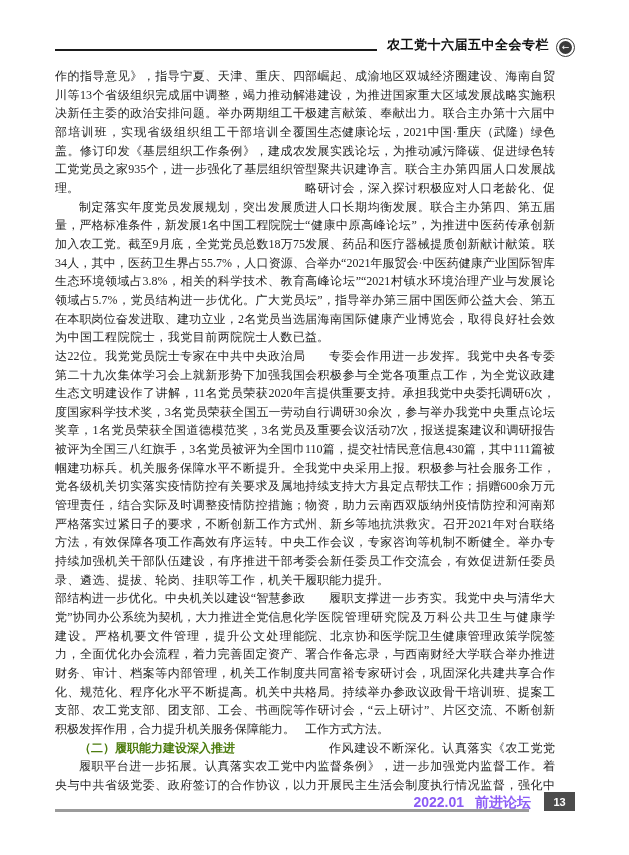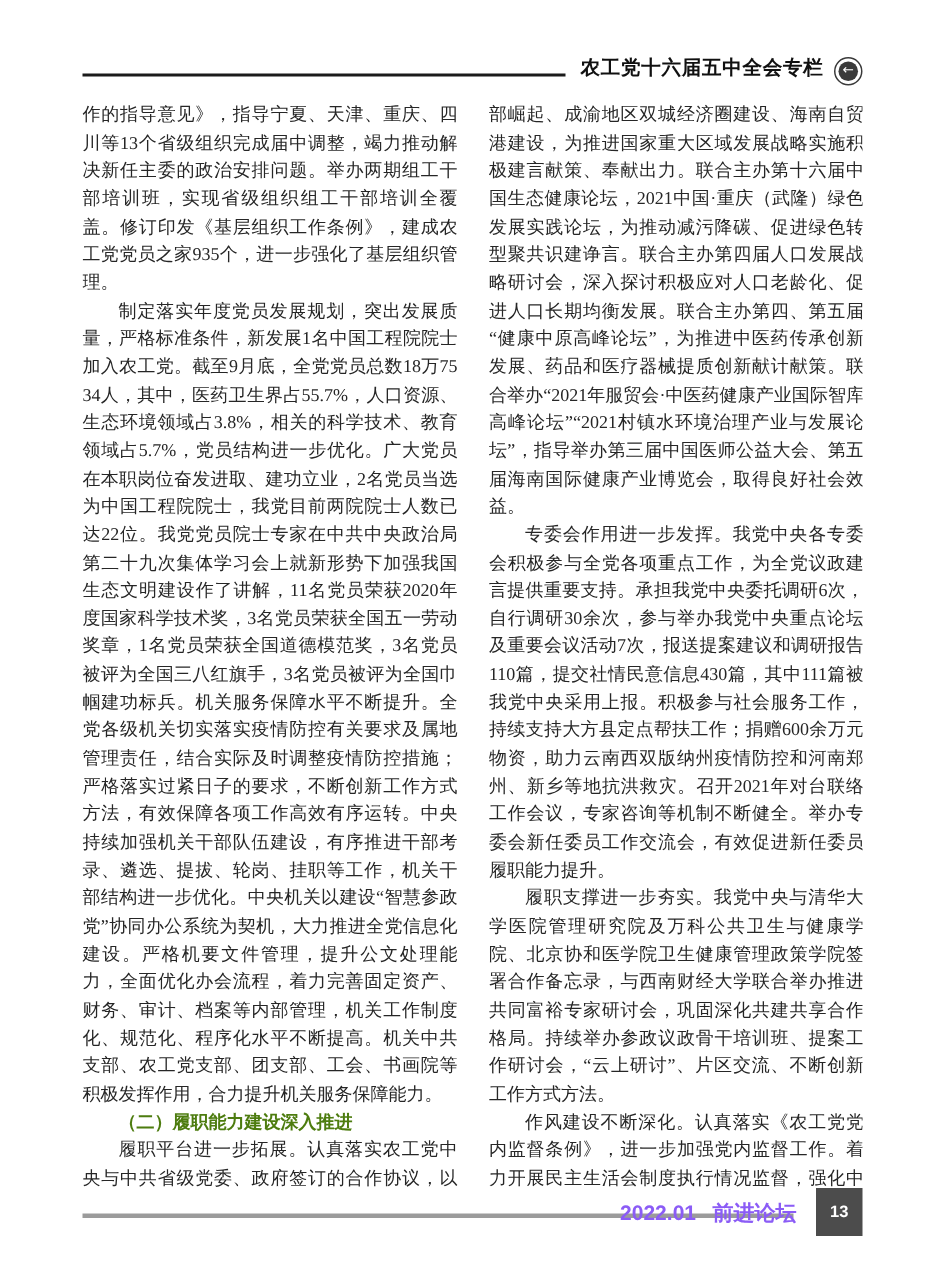--- a/index.html
+++ b/index.html
@@ -60,21 +60,20 @@
     background: #3a3a3a;
     color: #ffffff;
     font-size: 9px;
     line-height: 13px;
     text-align: center;
     font-family: "DejaVu Sans", sans-serif;
   }
   
   .content {
     display: flex;
-    gap: 21px;
     margin-top: 13px;
     height: 727px;
     overflow: hidden;
   }
   .col {
     width: 250px;
     flex: 0 0 auto;
     font-size: 12px;
     line-height: 18.65px;
     text-align: justify;
@@ -122,21 +121,21 @@
     font-size: 14px;
     color: #8b5cf6;
     line-height: 18px;
   }
   .footer-journal {
     margin-left: 11px;
   }
   .page-badge {
     margin-left: 13px;
     width: 31px;
-    height: 32px;
+    height: 19px;
     background: #4c4c4c;
     color: #ffffff;
     font-family: "Liberation Sans", sans-serif;
     font-weight: bold;
     font-size: 11px;
     display: flex;
     align-items: center;
     justify-content: center;
   }
 </style>

